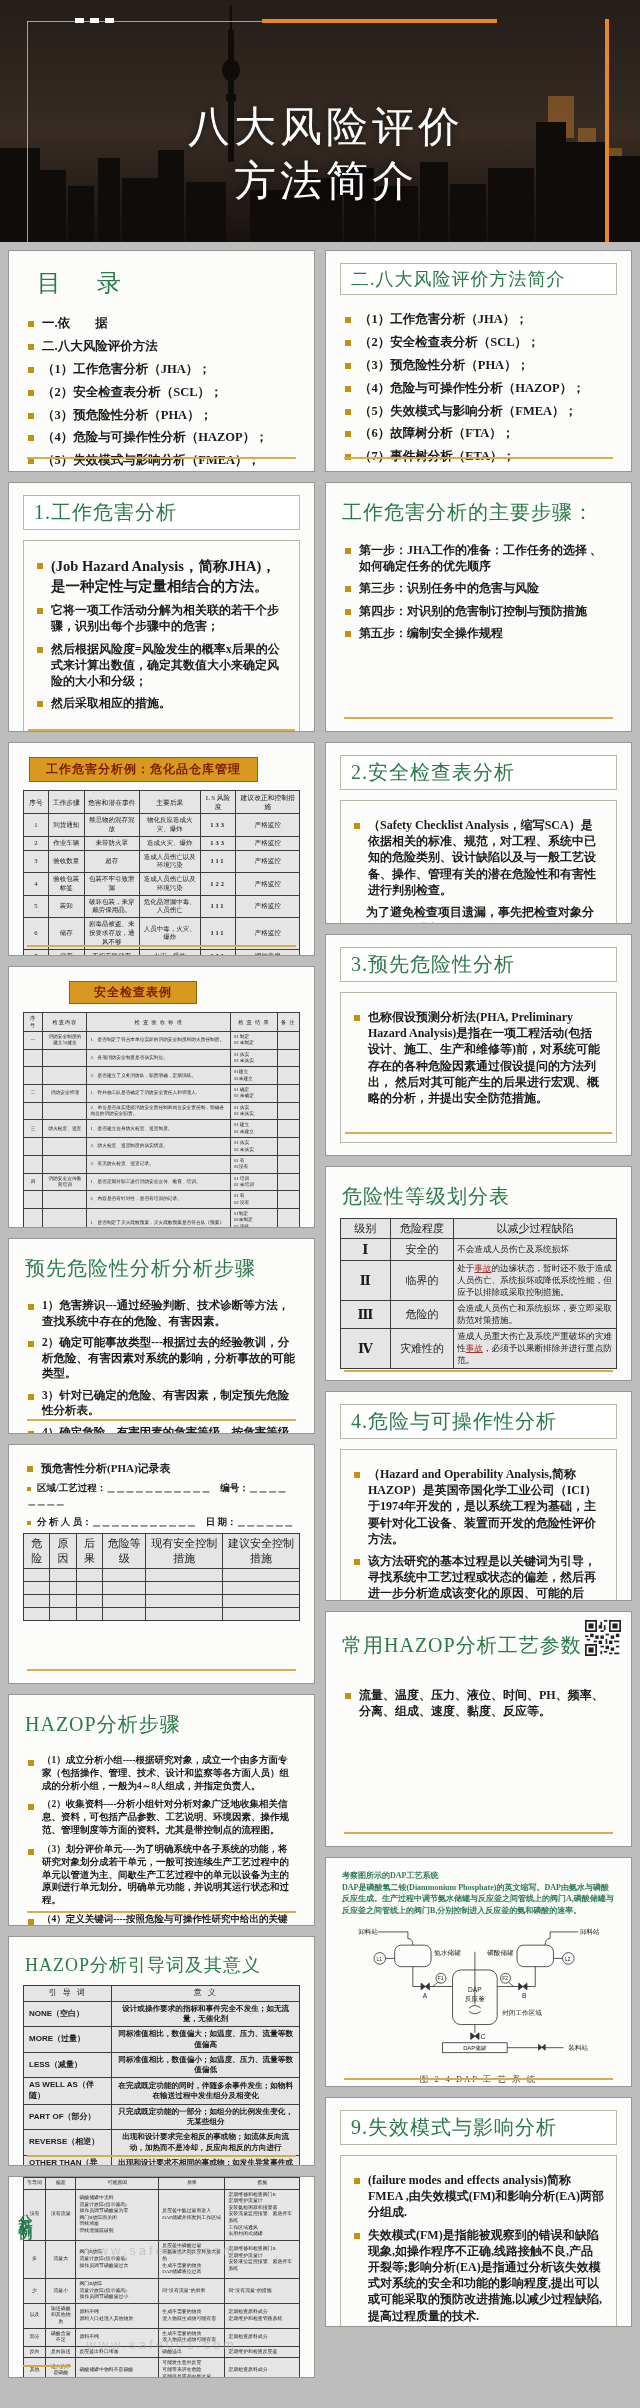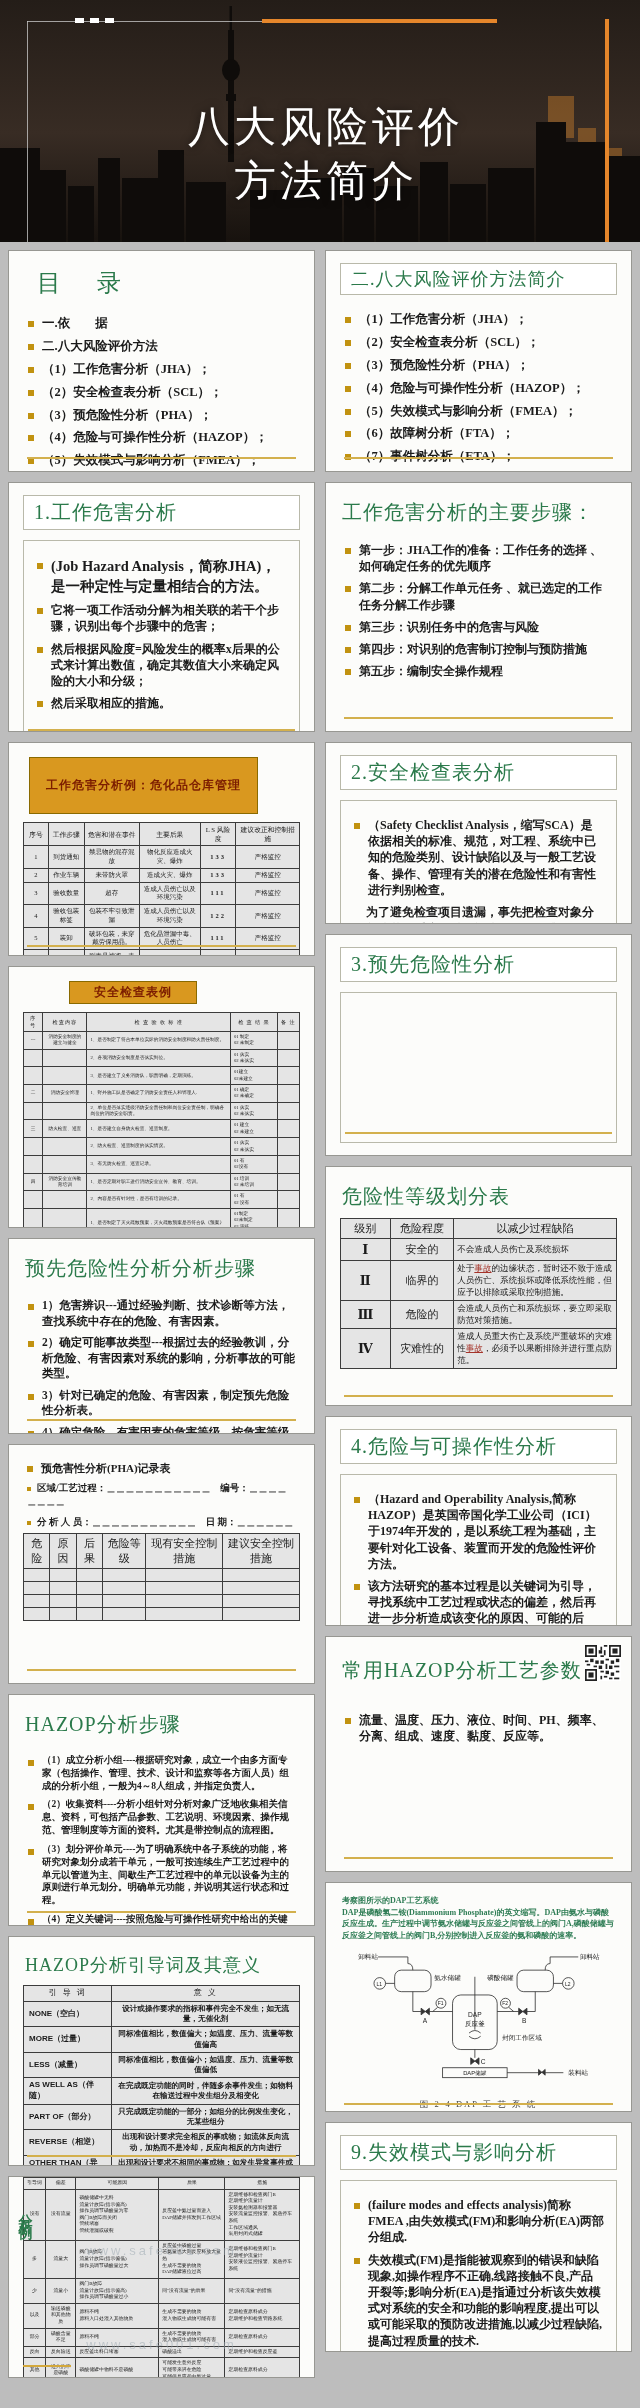--- a/index.html
+++ b/index.html
@@ -24,21 +24,21 @@
   .slide{position:relative;background:#fcfcfa;border:1px solid #979792;margin-bottom:10px;
          overflow:hidden;display:flex;flex-direction:column}
   .rule{position:absolute;left:18px;right:18px;bottom:12px;border-bottom:2px solid #d3b04d}
   .rule-short{position:absolute;left:14px;bottom:10px;width:48px;border-bottom:2px solid #d3a83c}
   
   .btitle{margin:12px 14px 8px;border:1px solid #b9b9aa;background:#fff;padding:3px 10px;
           color:#2b7a4b;font-size:20px;font-weight:normal;letter-spacing:1px}
   .ptitle{margin:16px 16px 8px;color:#2b7a4b;font-size:20px;font-weight:normal;letter-spacing:1px}
   .ptitle.sm{font-size:18px}
   .oband{display:inline-block;align-self:flex-start;margin:14px 0 8px 20px;background:#d9981f;
-         border:1px solid #8a6a00;padding:19px 16px;color:#7c1d00;font-weight:bold;font-size:12px;letter-spacing:1px}
+         border:1px solid #8a6a00;padding:3px 16px;color:#7c1d00;font-weight:bold;font-size:12px;letter-spacing:1px}
   
   .cbox{position:relative;flex:1;margin:2px 14px 12px;border:1px solid #b9b9aa;padding:10px 10px 22px}
   .cbox .rule{left:4px;right:4px;bottom:8px}
   
   ul.bullets{list-style:none;margin:2px 18px}
   ul.bullets li{position:relative;padding-left:15px;margin:6px 0;font-weight:bold;line-height:1.35}
   ul.bullets li::before{content:"";position:absolute;left:1px;top:6px;width:6px;height:6px;background:#c19210}
   .fs12 li{font-size:12px}
   .fs11 li{font-size:11.5px}
   .fs10 li{font-size:9.5px}
@@ -569,21 +569,20 @@
           <li>（7）事件树分析（ETA）；</li>
           <li>（8）作业条件危险性分析（LEC）</li>
         </ul>
       <div class="rule"></div>
     </section>
 
     <section class="slide" style="height:250px">
       <h2 class="ptitle">工作危害分析的主要步骤：</h2>
       <ul class="bullets fs12">
           <li>第一步：JHA工作的准备：工作任务的选择 、如何确定任务的优先顺序</li>
-          <li>第二步：分解工作单元任务 、就已选定的工作任务分解工作步骤</li>
           <li>第三步：识别任务中的危害与风险</li>
           <li>第四步：对识别的危害制订控制与预防措施</li>
           <li>第五步：编制安全操作规程</li>
         </ul>
       <div class="rule"></div>
     </section>
 
     <section class="slide" style="height:182px">
       <h2 class="btitle">2.安全检查表分析</h2>
       <div class="cbox" style="padding-bottom:26px">
@@ -592,25 +591,28 @@
           </ul>
         <p class="cont">为了避免检查项目遗漏，事先把检查对象分割成若干系统，以提问或打分的形式，将检查项目列表，这种表就称为安全检查表。</p>
         <p class="cont">它是系统安全工程的一种最基础、最简便、广泛应用的系统危险性评价方法。</p>
 
       </div>
     </section>
 
     <section class="slide" style="height:222px">
       <h2 class="btitle">3.预先危险性分析</h2>
       <div class="cbox">
+        <ul class="bullets fs12">
+            <li>也称假设预测分析法(PHA, Preliminary Hazard Analysis)是指在一项工程活动(包括设计、施工、生产和维修等)前，对系统可能存在的各种危险因素通过假设提问的方法列出， 然后对其可能产生的后果进行宏观、概略的分析，并提出安全防范措施。</li>
+          </ul>
         <div class="rule"></div>
       </div>
     </section>
 
-    <section class="slide" style="height:240px">
+    <section class="slide" style="height:215px">
       <h2 class="ptitle">危险性等级划分表</h2>
       <table class="tbl levels">
           <thead>
             <tr>
               <th>级别</th>
               <th>危险程度</th>
               <th>以减少过程缺陷</th>
             </tr>
           </thead>
           <tbody>

